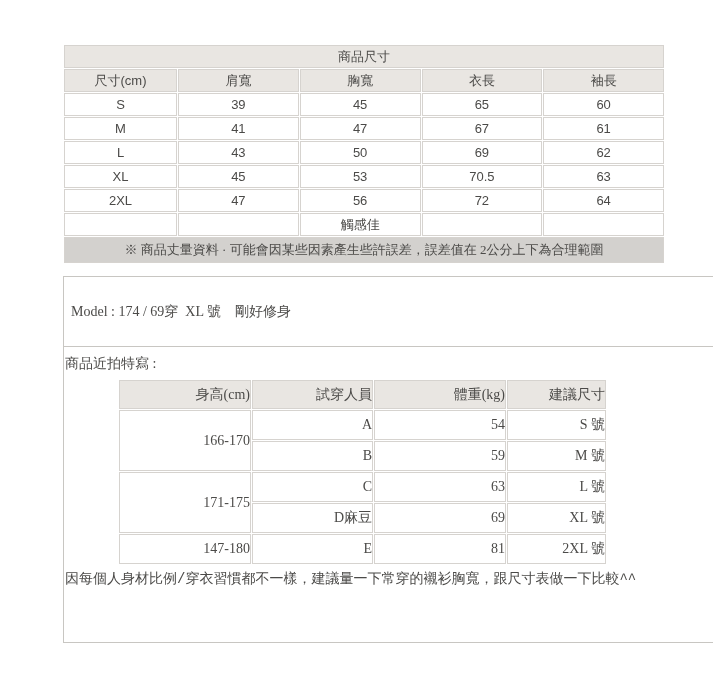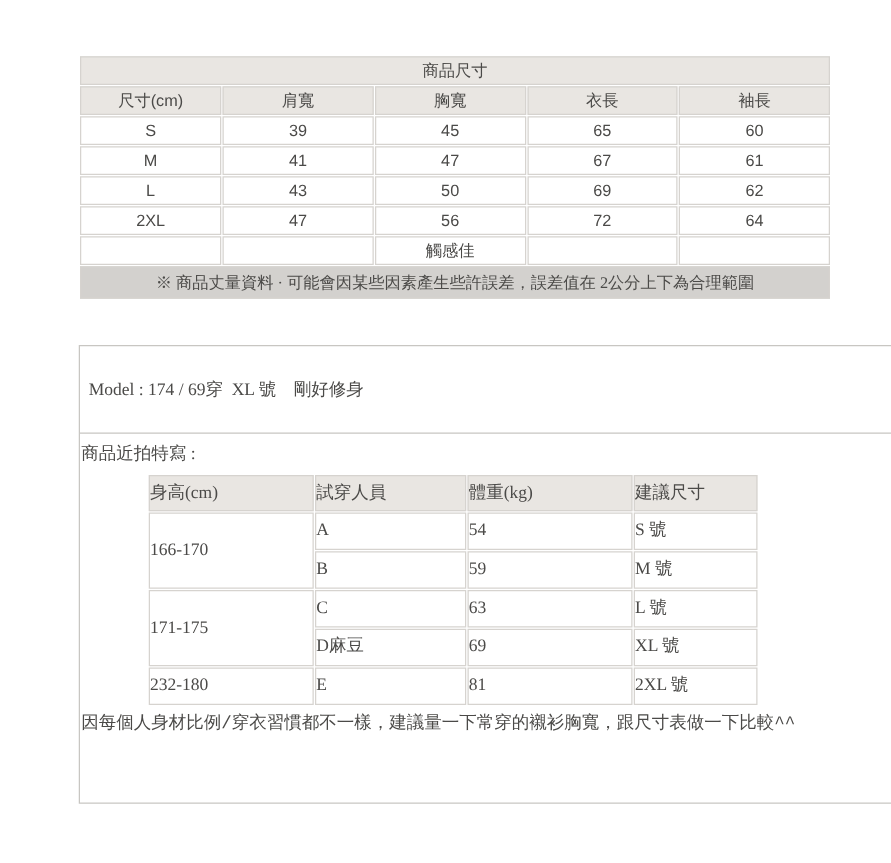--- a/index.html
+++ b/index.html
@@ -91,21 +91,21 @@
     white-space: pre-wrap;
   }
 
   
   table.fit-table {
     margin: 3px 0 0 54px;
     width: 489px;
     border-collapse: separate;
     border-spacing: 1px;
     table-layout: fixed;
-    text-align: left;
+    text-align: right;
     font-family: "Liberation Serif", "DejaVu Serif", serif;
     font-size: 14px;
     color: var(--text);
   }
   table.fit-table col.f0 { width: 132px; }
   table.fit-table col.f1 { width: 121px; }
   table.fit-table col.f2 { width: 132px; }
   table.fit-table col.f3 { width: 99px; }
   table.fit-table th,
   table.fit-table td {
@@ -163,20 +163,27 @@
         <td>61</td>
       </tr>
       <tr>
         <td>L</td>
         <td>43</td>
         <td>50</td>
         <td>69</td>
         <td>62</td>
       </tr>
       <tr>
+        <td>XL</td>
+        <td>45</td>
+        <td>53</td>
+        <td>70.5</td>
+        <td>63</td>
+      </tr>
+      <tr>
         <td>2XL</td>
         <td>47</td>
         <td>56</td>
         <td>72</td>
         <td>64</td>
       </tr>
       <tr>
         <td></td>
         <td></td>
         <td>觸感佳</td>
@@ -225,21 +232,21 @@
           <td>C</td>
           <td>63</td>
           <td>L 號</td>
         </tr>
         <tr>
           <td>D麻豆</td>
           <td>69</td>
           <td>XL 號</td>
         </tr>
         <tr>
-          <td>232-180</td>
+          <td>147-180</td>
           <td>E</td>
           <td>81</td>
           <td>2XL 號</td>
         </tr>
       </tbody>
     </table>
 
     <div class="footer-note">因每個人身材比例/穿衣習慣都不一樣，建議量一下常穿的襯衫胸寬，跟尺寸表做一下比較^^</div>
 
   </div>

